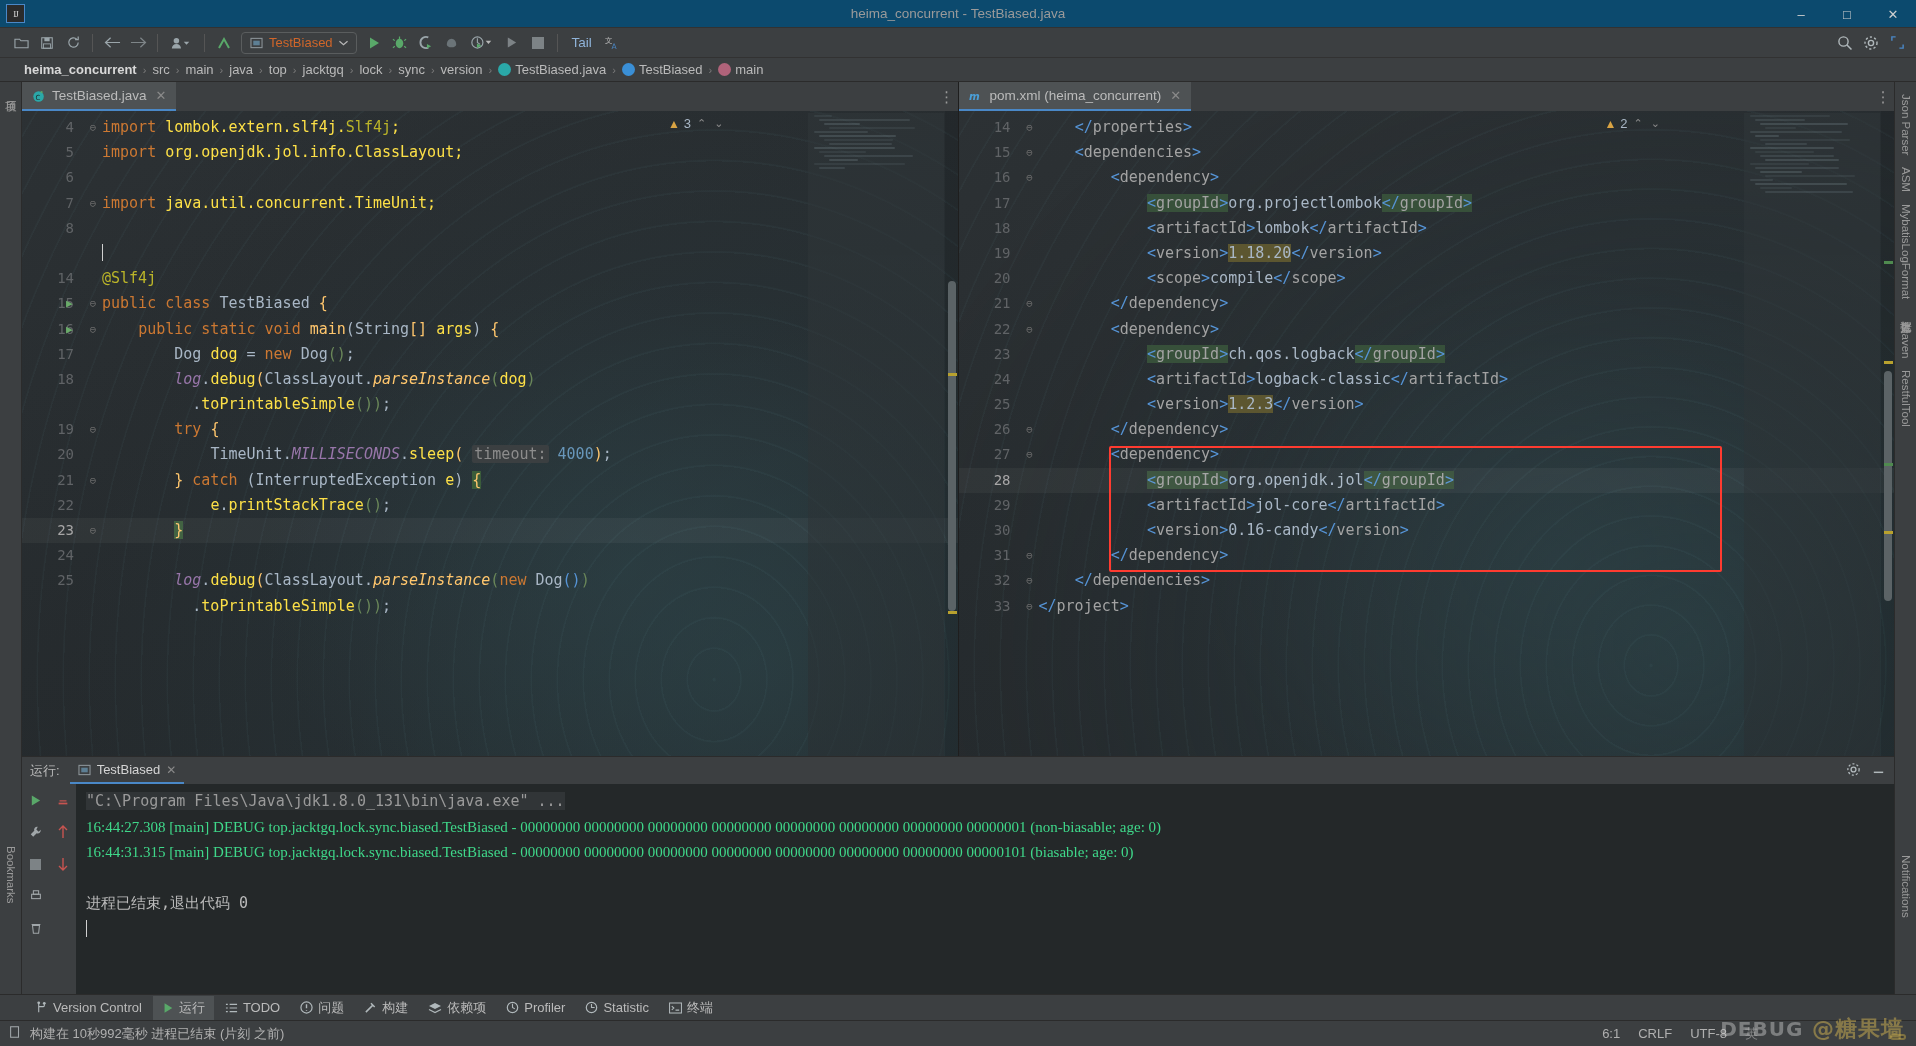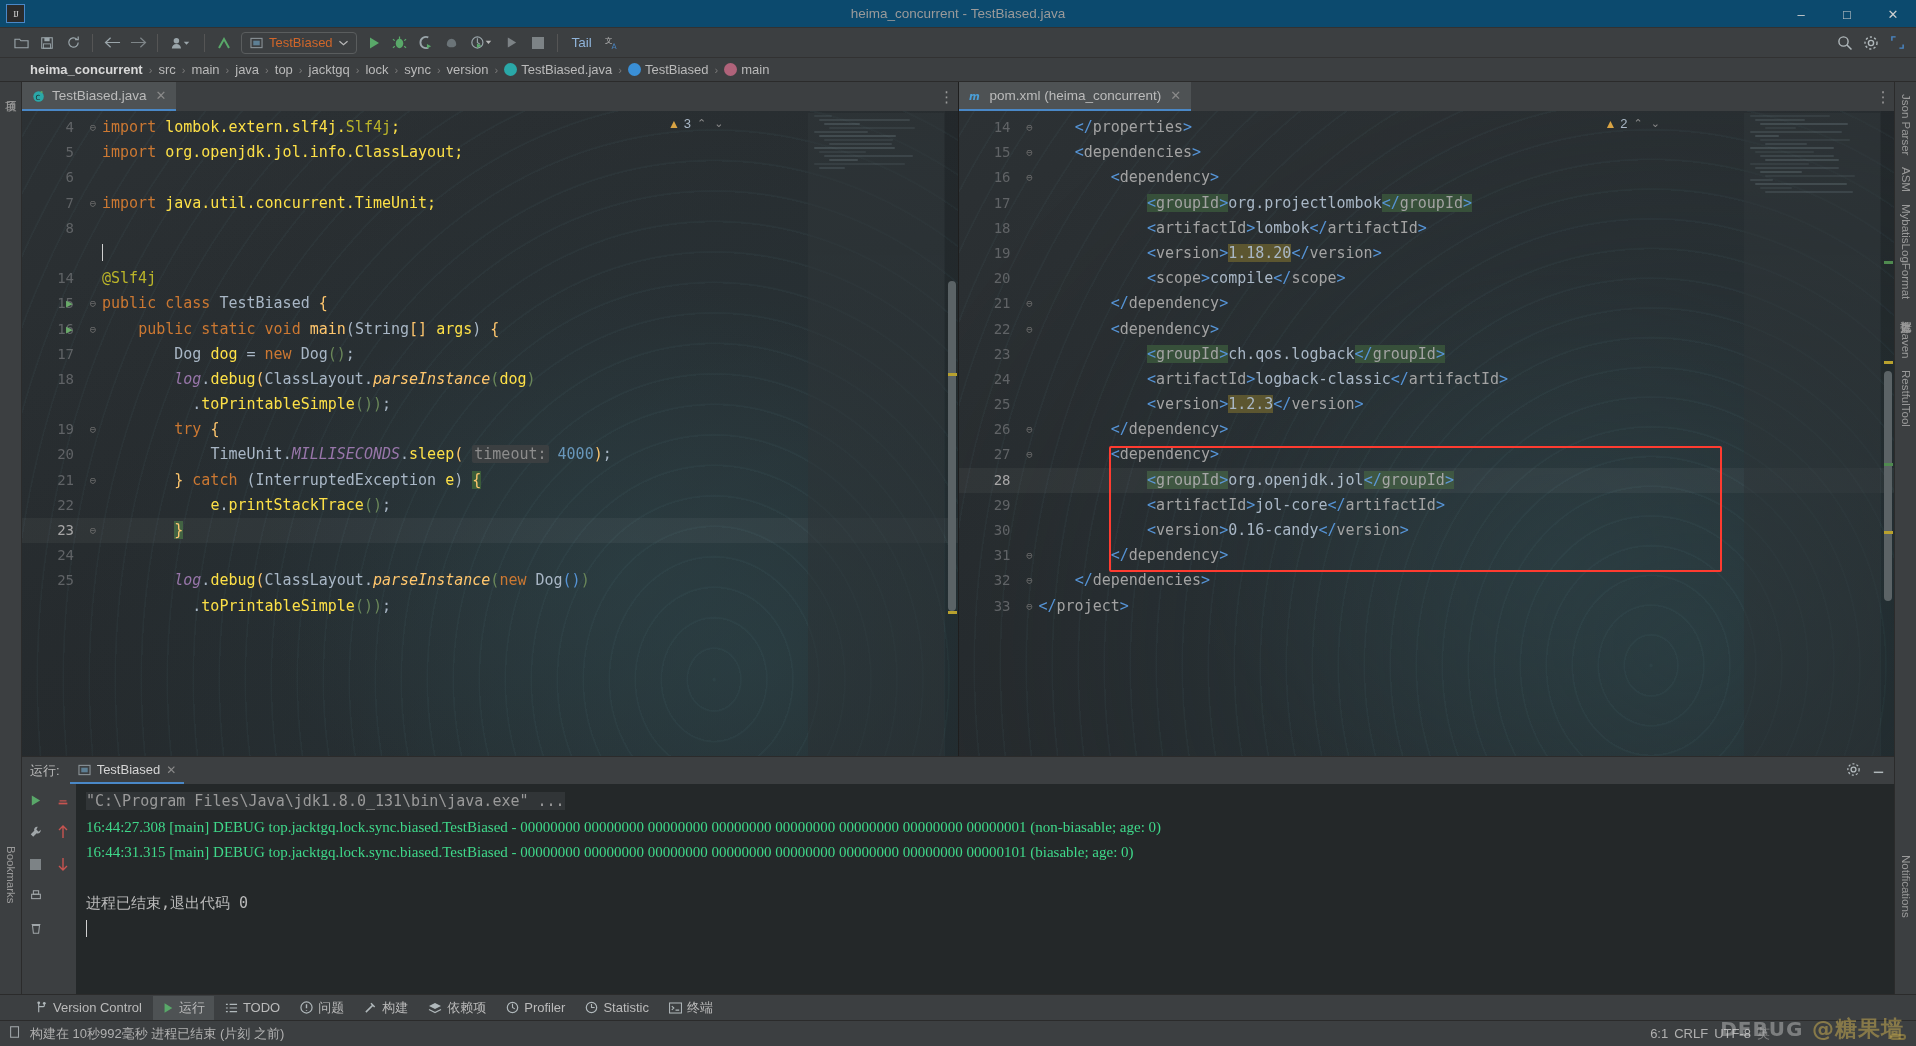--- a/index.html
+++ b/index.html
@@ -41,21 +41,21 @@
   #runconfig {
     display:flex;align-items:center;gap:6px;border:1px solid #5a5d5e;border-radius:4px;
     height:22px;padding:0 8px;margin:0 4px;
   }
   #runconfig .rcname{font-size:13px;color:#d0662a;}
   #tailbtn{font-size:13.5px;color:#8fb3d9;padding:0 8px;}
 
   
   #navbar {
     height:24px; background:#3c3f41; display:flex; align-items:center;
-    padding-left:24px; font-size:13px; color:#bababa; gap:0px;
+    padding-left:18px; font-size:13px; color:#bababa; gap:0px;
     border-bottom:1px solid #2b2b2b;
   }
   .crumb{padding:0 6px;white-space:nowrap;}
   .crumb.bold{font-weight:bold;color:#d8d8d8;}
   .crumb-sep{color:#7a7a7a;font-size:11px;}
   .crumb-ico{display:inline-block;width:13px;height:13px;border-radius:50%;margin-right:4px;vertical-align:-2px;}
 
   
   #main { position:absolute; left:0; top:82px; right:0; bottom:52px; display:flex; }
   #leftstrip {
@@ -189,21 +189,21 @@
     position:absolute;left:0;right:0;bottom:26px;height:26px;background:#3c3f41;
     display:flex;align-items:center;padding-left:26px;gap:2px;border-top:1px solid #2b2b2b;
   }
   .twbtn{display:flex;align-items:center;gap:5px;font-size:13px;color:#bbbbbb;padding:3px 9px;}
   .twbtn.active{background:#4e5254;}
   #statusbar{
     position:absolute;left:0;right:0;bottom:0;height:26px;background:#3c3f41;
     display:flex;align-items:center;padding-left:8px;font-size:13px;color:#b0b0b0;
     border-top:1px solid #2b2b2b;
   }
-  #statusbar .right{position:absolute;right:10px;display:flex;align-items:center;gap:6px;}
+  #statusbar .right{position:absolute;right:10px;display:flex;align-items:center;gap:18px;}
   #watermark{
     position:absolute;right:12px;bottom:2px;font-size:22px;color:rgba(196,170,80,0.55);
     font-weight:bold;letter-spacing:1px;z-index:30;pointer-events:none;
     font-family:"DejaVu Sans", sans-serif;
   }
   #watermark .csdn{color:rgba(215,215,215,0.42);font-size:20px;}
   #wm-box{
     position:absolute;right:10px;bottom:6px;z-index:29;pointer-events:none;
     border:2px solid rgba(196,170,80,0.5);border-radius:3px;padding:1px 6px;
     background:rgba(60,50,20,0.25);

